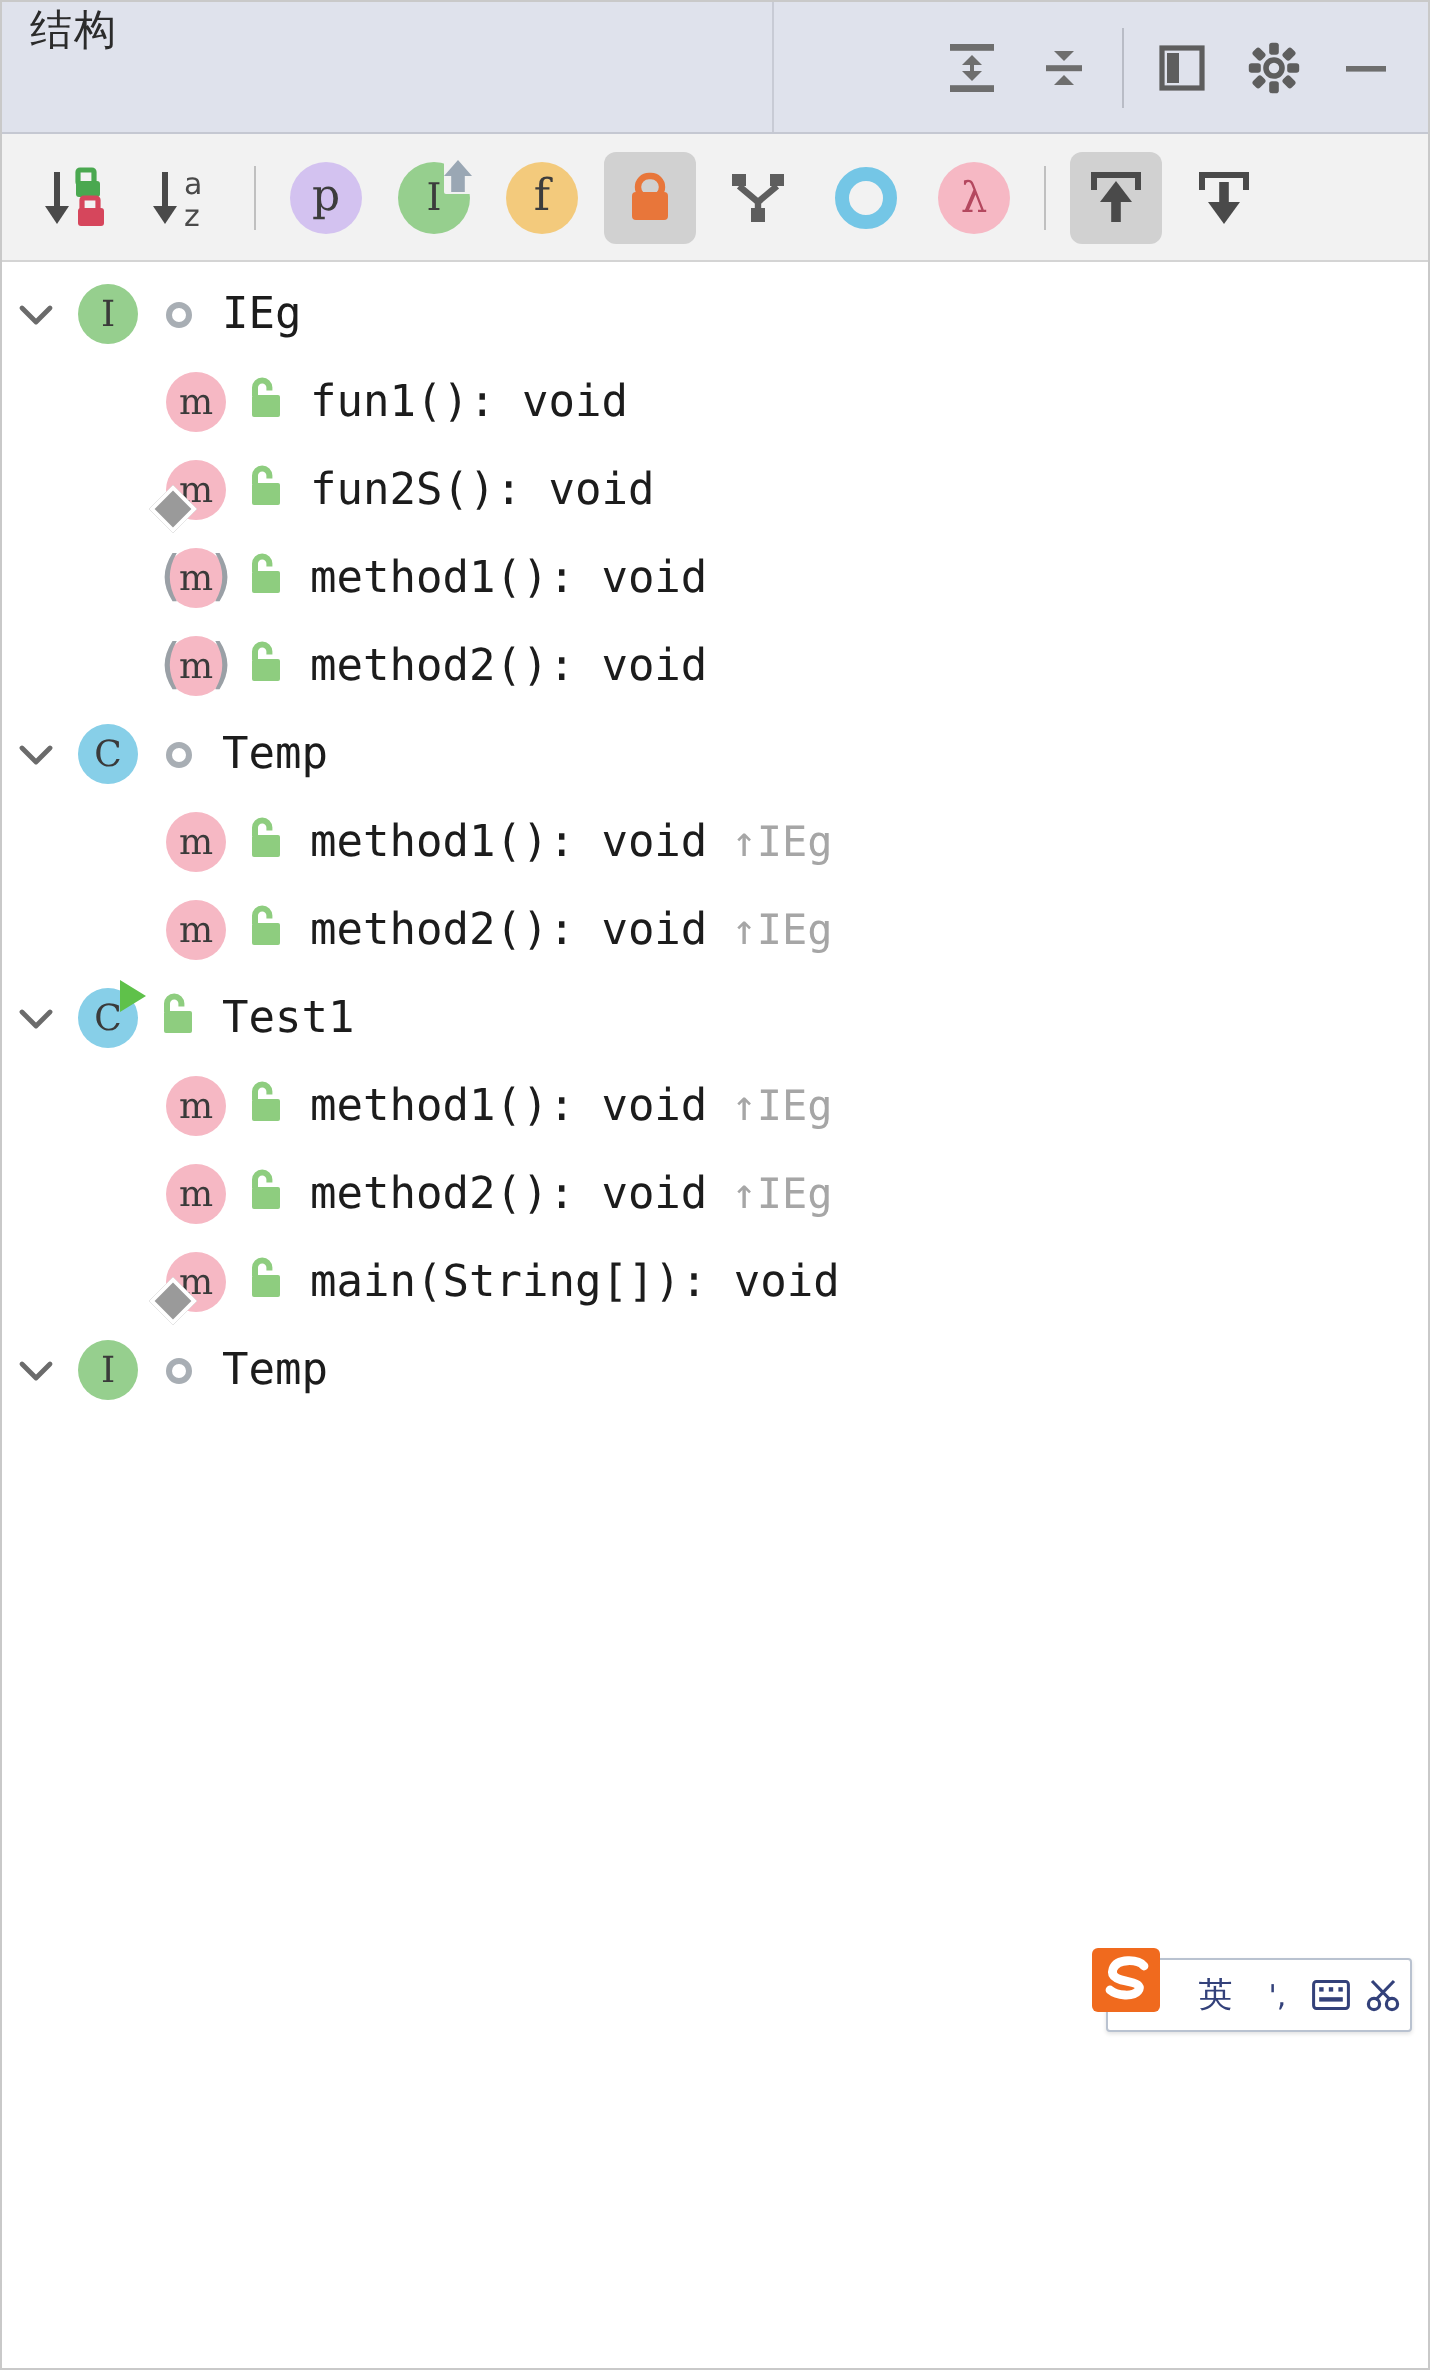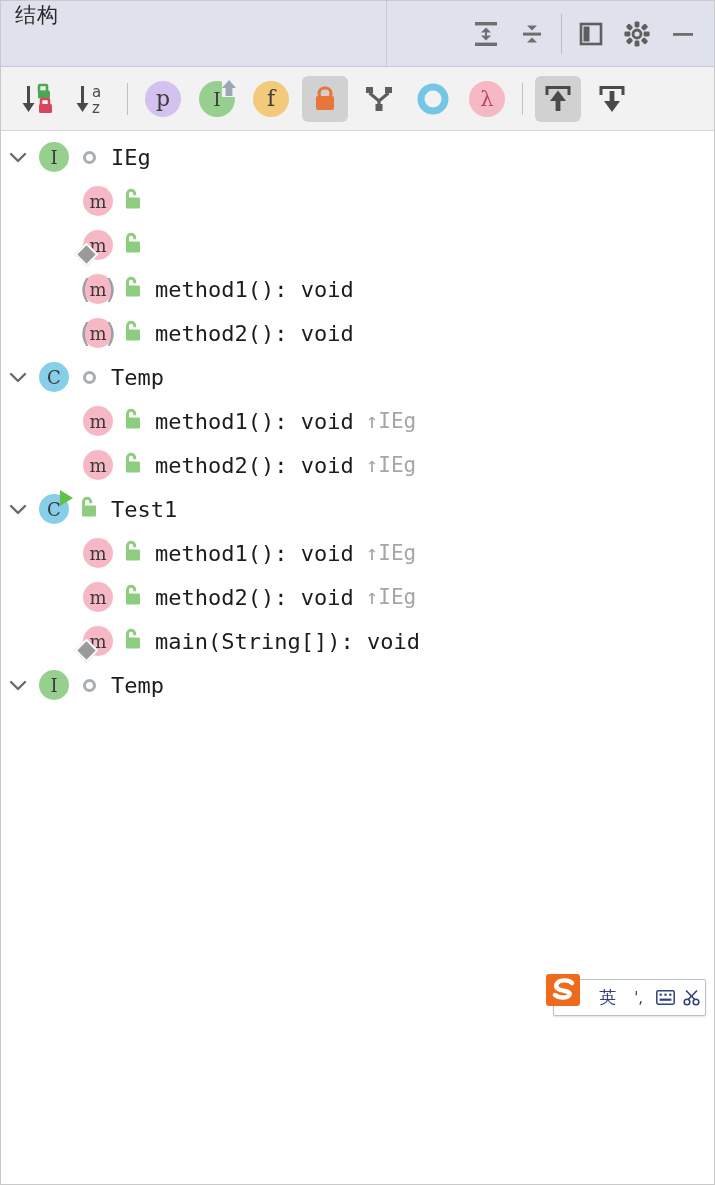--- a/index.html
+++ b/index.html
@@ -404,34 +404,36 @@
         <span class="indent"></span>
         <span class="nodeicon">
           <span class="badge badge-method">m</span>
         </span>
         <span class="accicon">
           <svg width="26" height="26" viewBox="0 0 26 26">
             <path d="M7.5 10 L7.5 5.8 A3.6 3.6 0 0 1 14.7 5.8 L14.7 7.2" fill="none" stroke="#8ecd7f" stroke-width="3"></path>
             <rect x="6" y="9.5" width="14" height="11" rx="1" fill="#8ecd7f"></rect>
           </svg>
         </span>
+        <span class="label">fun1(): void</span>
       </div>
       <div class="row">
         <span class="chev-spacer"></span>
         <span class="indent"></span>
         <span class="nodeicon">
           <span class="badge badge-method">m</span>
           <span class="static-diamond"></span>
         </span>
         <span class="accicon">
           <svg width="26" height="26" viewBox="0 0 26 26">
             <path d="M7.5 10 L7.5 5.8 A3.6 3.6 0 0 1 14.7 5.8 L14.7 7.2" fill="none" stroke="#8ecd7f" stroke-width="3"></path>
             <rect x="6" y="9.5" width="14" height="11" rx="1" fill="#8ecd7f"></rect>
           </svg>
         </span>
+        <span class="label">fun2S(): void</span>
       </div>
       <div class="row">
         <span class="chev-spacer"></span>
         <span class="indent"></span>
         <span class="nodeicon">
           <span class="abstract-paren l">(</span>
           <span class="badge badge-method">m</span>
           <span class="abstract-paren r">)</span>
         </span>
         <span class="accicon">

